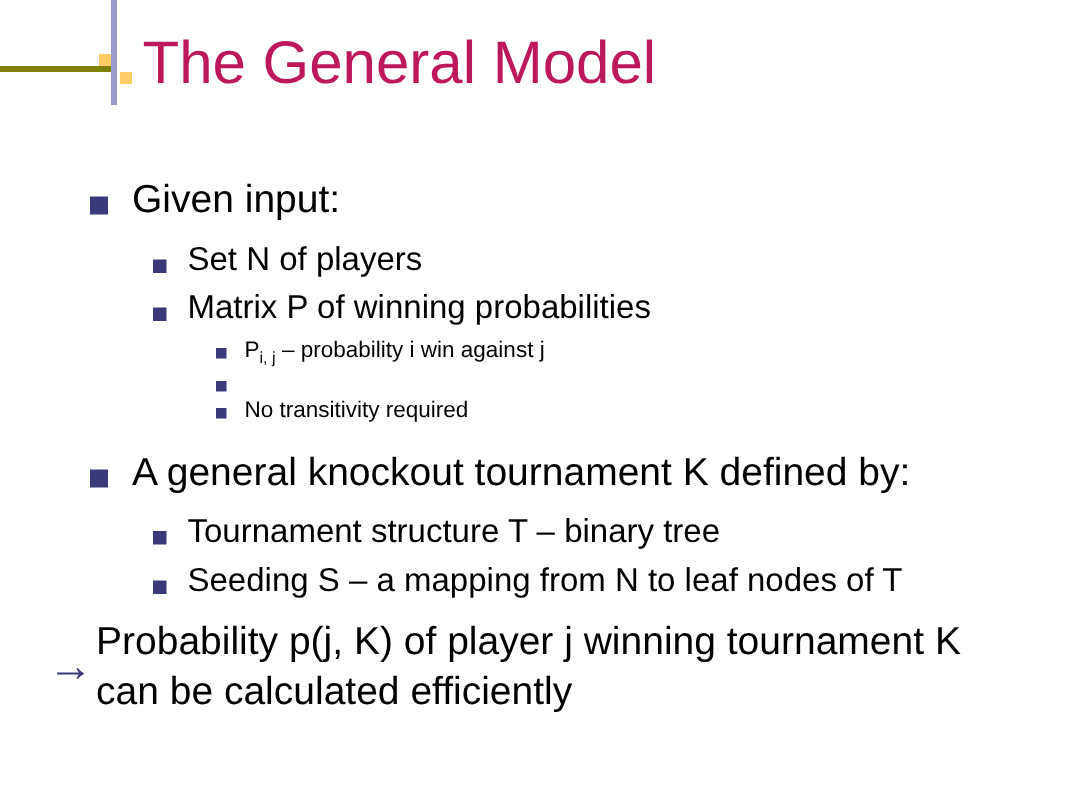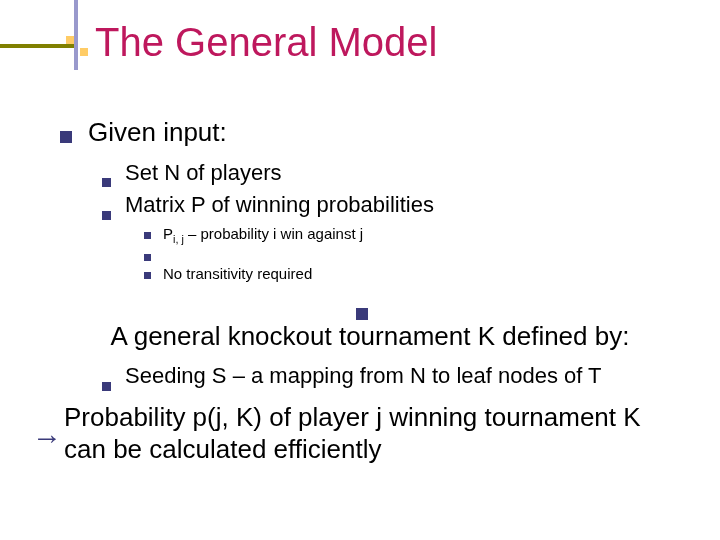--- a/index.html
+++ b/index.html
@@ -65,21 +65,21 @@
     font-size: 26px;
     margin: 6px 0 10px 0;
     display: flex;
     align-items: center;
     line-height: 1.25;
   }
   .li2 {
     font-size: 22px;
     margin: 4px 0 4px 42px;
     display: flex;
-    align-items: flex-end;
+    align-items: center;
     line-height: 1.3;
   }
   .li3 {
     font-size: 15px;
     margin: 3px 0 3px 84px;
     display: flex;
     align-items: flex-start;
     line-height: 1.3;
   }
   .b1 {
@@ -163,25 +163,29 @@
       <span><span>P</span><sub>i, j</sub><span> – probability i win against j</span></span>
     </div>
     <div class="li3">
       <span class="b3"></span>
     </div>
     <div class="li3">
       <span class="b3"></span>
       <span>No transitivity required</span>
     </div>
 
-    <div class="li1" style="margin-top:14px;flex-direction:column;">
+    <div class="li1" style="margin-top:14px;">
       <span class="b1"></span>
       <span>A general knockout tournament K defined by:</span>
     </div>
 
+    <div class="li2">
+      <span class="b2"></span>
+      <span>Tournament structure T – binary tree</span>
+    </div>
     <div class="li2">
       <span class="b2"></span>
       <span>Seeding S – a mapping from N to leaf nodes of T</span>
     </div>
 
     <div class="li1" style="margin-top:10px; margin-left:-28px;">
       <span class="arrow">→</span>
       <span> Probability p(j, K) of player j winning tournament K can be  calculated efficiently</span>
     </div>
 

